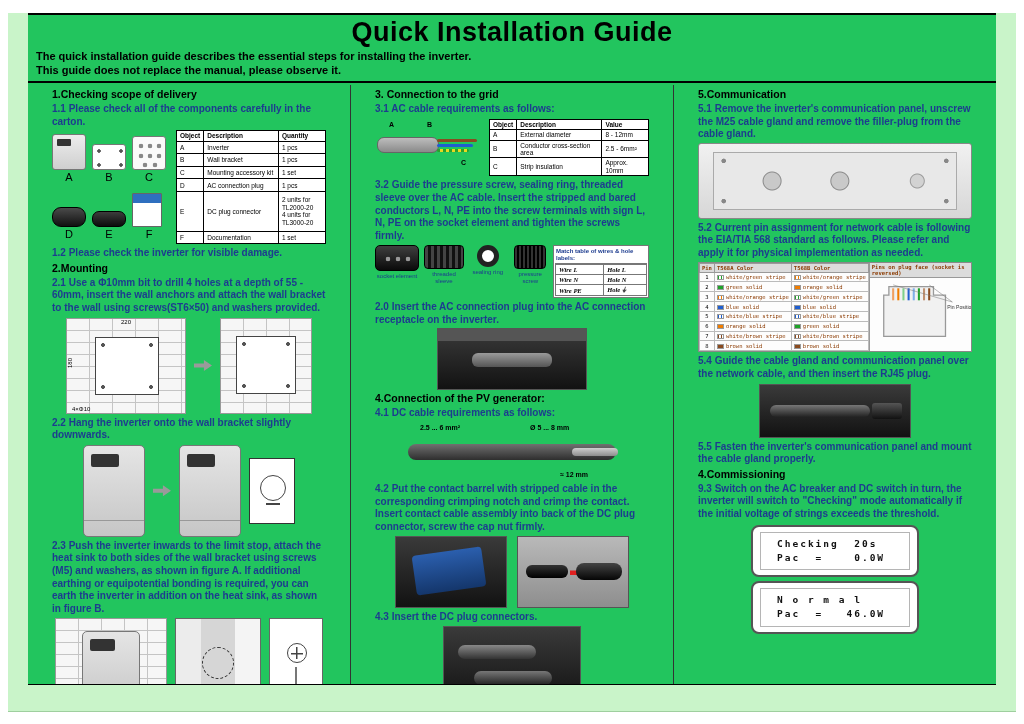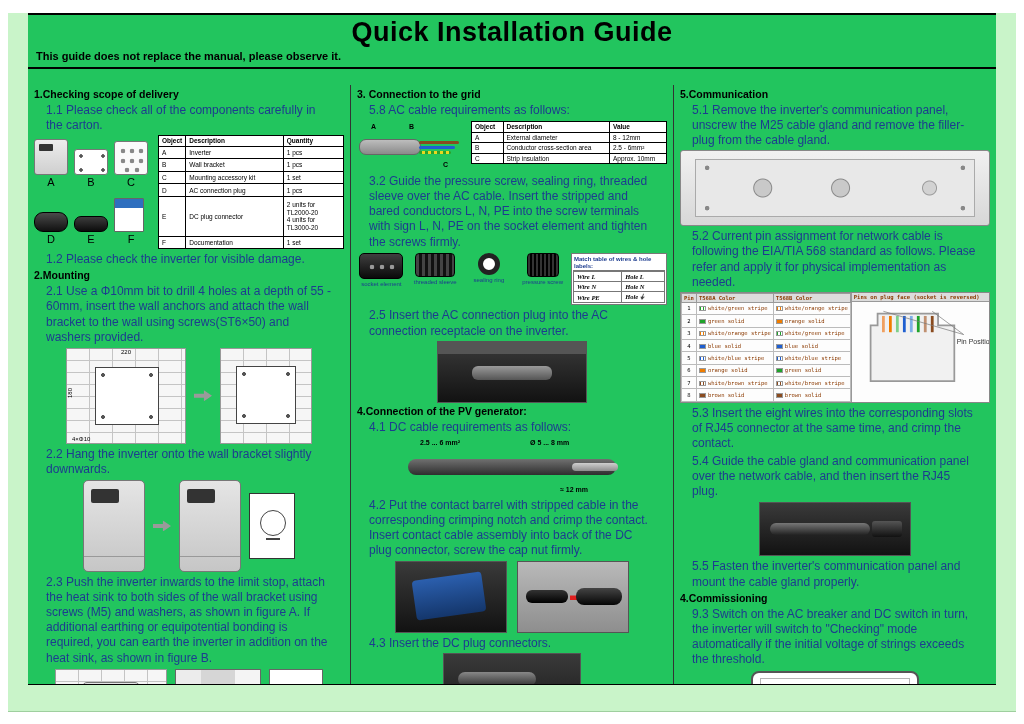--- a/index.html
+++ b/index.html
@@ -4,24 +4,24 @@
 <style>
   *{margin:0;padding:0;box-sizing:border-box}
   html,body{width:1024px;height:724px;background:#fff;font-family:"Liberation Sans",sans-serif;overflow:hidden}
   .page{position:relative;width:1024px;height:724px;background:#fff}
   .sheet{position:absolute;left:8px;right:8px;top:13px;bottom:12px;background:#c9f4c9;border-bottom:1px solid #9fcf9f}
   .panel{position:absolute;left:20px;right:20px;top:0;bottom:26px;background:#22c55e;border-top:2px solid #000;border-bottom:1px solid #000}
   .hdr{padding:2px 6px 0 6px;border-bottom:2px solid #000}
   .title{text-align:center;font-size:27px;font-weight:bold;color:#000;letter-spacing:.5px}
   .intro{font-size:11px;font-weight:bold;color:#000;line-height:1.25;margin:2px 0 3px 2px}
   .cols{position:absolute;left:0;right:0;top:70px;bottom:0;display:flex;overflow:hidden}
-  .col{flex:1;padding:2px 6px;overflow:hidden}
+  .col{flex:1;padding:2px 24px;overflow:hidden}
   .col + .col{border-left:1px solid #333}
   .h-sec{font-size:10.5px;font-weight:bold;color:#000;margin:1px 0 2px}
-  .step{font-size:12px;font-weight:normal;color:#1d3c8f;line-height:1.26;margin:3px 12px 2px}
+  .step{font-size:10px;font-weight:bold;color:#1d3c8f;line-height:1.26;margin:3px 0 2px}
   table.dt{border-collapse:collapse;font-size:6.5px;color:#000;background:#fff}
   table.dt th,table.dt td{border:1px solid #000;padding:1px 3px;line-height:1.15;text-align:left;vertical-align:middle}
   table.dt th{font-weight:bold}
   .band{display:flex;align-items:center;justify-content:center;gap:8px;margin:3px 0}
   .arrow{width:18px;height:11px;background:#9a9a9a;clip-path:polygon(0 32%,55% 32%,55% 0,100% 50%,55% 100%,55% 68%,0 68%);flex:0 0 auto}
   
   .comp-area{display:flex;gap:6px;margin:2px 0}
   .comp-imgs{width:118px;flex:0 0 auto}
   .comp-row{display:flex;gap:6px;align-items:flex-end;height:40px}
   .comp-labels{display:flex;gap:6px;font-size:11px;color:#000;margin:1px 0 4px}
@@ -166,20 +166,21 @@
 </head>
 <body>
 
 <div class="page">
   <div class="sheet">
     <div class="panel">
 
       <div class="hdr">
         <div class="title">Quick Installation Guide</div>
         <div class="intro">
+          <div>The quick installation guide describes the essential steps for installing the inverter.</div>
           <div>This guide does not replace the manual, please observe it.</div>
         </div>
       </div>
 
       <div class="cols">
 
         <div class="col">
           <h2 class="h-sec">1.Checking scope of delivery</h2>
           <p class="step">1.1 Please check all of the components carefully in the carton.</p>
 
@@ -298,21 +299,21 @@
             </div>
             <div class="figwrap">
               <div class="figB"></div>
               <span class="figlabel">figure B</span>
             </div>
           </div>
         </div>
 
         <div class="col">
           <h2 class="h-sec">3. Connection to the grid</h2>
-          <p class="step">5.8 AC cable requirements as follows:</p>
+          <p class="step">3.1 AC cable requirements as follows:</p>
 
           <div class="band cablerow">
             <div class="accable">
               <span class="clab clab-a">A</span>
               <span class="clab clab-b">B</span>
               <span class="clab clab-c">C</span>
               <div class="cab-body"></div>
               <div class="cab-wires">
                   <i class="wl"></i>
                   <i class="wn"></i>
@@ -382,21 +383,21 @@
                     </tr>
                   <tr>
                       <td>Wire PE</td>
                       <td>Hole ⏚</td>
                     </tr>
                 </tbody>
               </table>
             </div>
           </div>
 
-          <p class="step">2.5 Insert the AC connection plug into the AC connection receptacle on the inverter.</p>
+          <p class="step">2.0 Insert the AC connection plug into the AC connection receptacle on the inverter.</p>
           <div class="photo photo33"></div>
 
           <h2 class="h-sec">4.Connection of the PV generator:</h2>
           <p class="step">4.1 DC cable requirements as follows:</p>
 
           <div class="dcdiag">
             <span class="dclab dc1">2.5 ... 6 mm²</span>
             <span class="dclab dc2">Ø 5 ... 8 mm</span>
             <div class="dccable">
                 <div class="dccore"></div>
@@ -491,21 +492,20 @@
                 <line x1="57" y1="12" x2="57" y2="26" stroke="#1fa32a" stroke-width="2.4"></line>
                 <line x1="63" y1="12" x2="63" y2="26" stroke="#c09070" stroke-width="2.4"></line>
                 <line x1="69" y1="12" x2="69" y2="26" stroke="#8a4b1f" stroke-width="2.4"></line>
                 <line x1="27" y1="8" x2="96" y2="28" stroke="#777" stroke-width="0.6"></line>
                 <line x1="69" y1="8" x2="96" y2="28" stroke="#777" stroke-width="0.6"></line>
                 <text x="90" y="36" font-size="6" fill="#333">Pin Position</text>
               </svg>
             </div>
           </div>
 
-          <p class="step">5.3 Insert the eight wires into the corresponding slots of RJ45 connector at the same time, and crimp the contact.</p>
           <p class="step">5.4 Guide the cable gland and communication panel over the network cable, and then insert the RJ45 plug.</p>
 
           <div class="photo photo54"></div>
 
           <p class="step">5.5 Fasten the inverter's communication panel and mount the cable gland properly.</p>
 
           <h2 class="h-sec">4.Commissioning</h2>
           <p class="step">9.3 Switch on the AC breaker and DC switch in turn, the inverter will switch to "Checking" mode automatically if the initial voltage of strings exceeds the threshold.</p>
 
           <div class="lcd">

